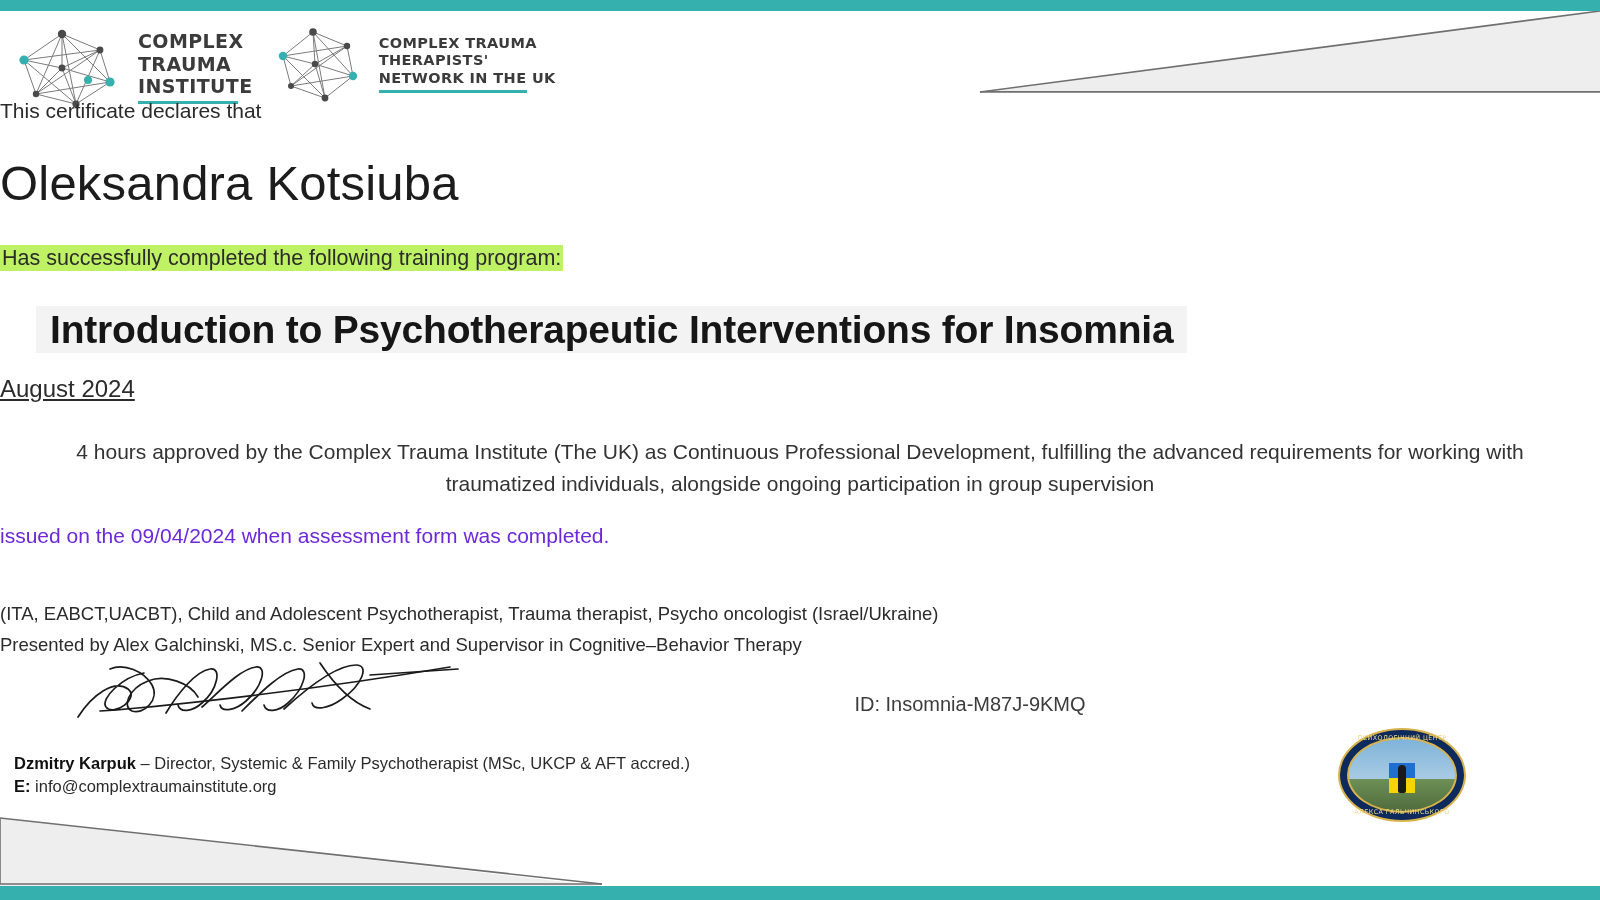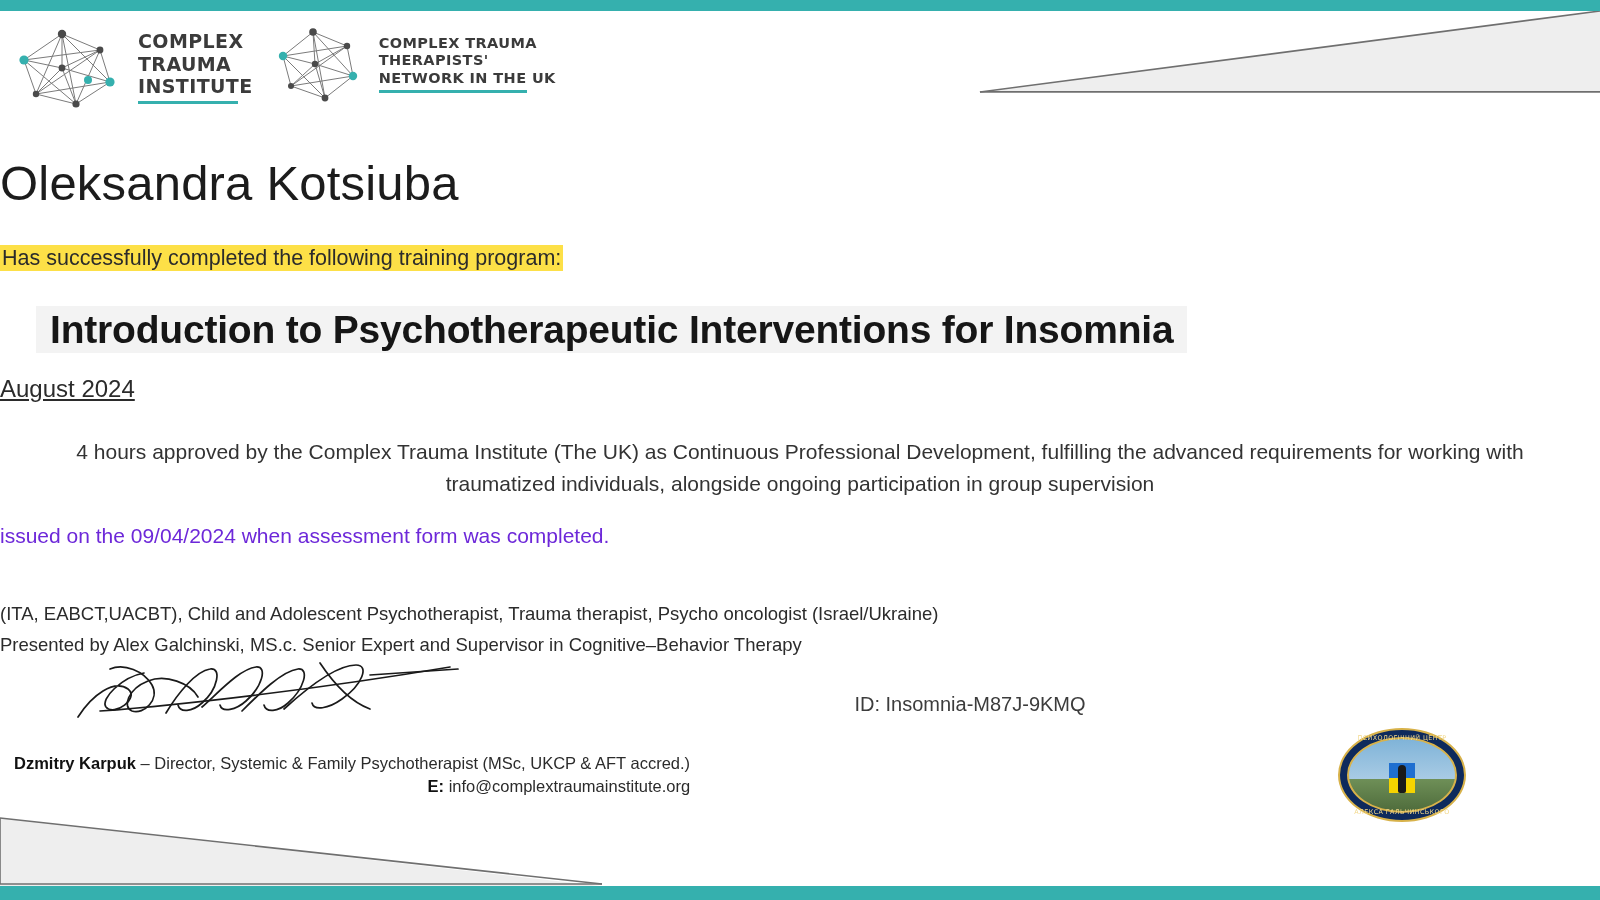--- a/index.html
+++ b/index.html
@@ -121,21 +121,21 @@
     letter-spacing: 0.2px;
   }
   .completed {
     position: absolute;
     top: 246px;
     width: 1600px;
     font-size: 21.5px;
     color: #2b2b2b;
   }
   .completed span {
-    background: #fde047;
+    background: #bef264;
     padding: 1px 2px;
   }
   .course-title {
     position: absolute;
     top: 308px;
     width: 1600px;
     font-size: 39px;
     font-weight: bold;
     color: #161616;
     letter-spacing: -0.2px;
@@ -201,21 +201,21 @@
     height: 80px;
   }
 
   .signer {
     position: absolute;
     top: 752px;
     left: 14px;
     font-size: 16.5px;
     color: #2b2b2b;
     line-height: 23px;
-    text-align: right;
+    text-align: left;
   }
   .signer b { color: #111111; }
 
   
   .seal {
     position: absolute;
     top: 728px;
     left: 1338px;
     width: 128px;
     height: 94px;
@@ -342,20 +342,21 @@
       <div>
         <div class="logo-words two">COMPLEX TRAUMA</div>
         <div class="logo-words two">THERAPISTS'</div>
         <div class="logo-words two">NETWORK IN THE UK</div>
         <div class="logo-underline" style="width:148px"></div>
       </div>
     </div>
 
   </div>
 
+  <div class="declares">This certificate declares that</div>
 
   <div class="recipient">Oleksandra Kotsiuba</div>
 
   <div class="completed">
     <span>Has successfully completed the following training program:</span>
   </div>
 
   <div class="course-title">
     <span>Introduction to Psychotherapeutic Interventions for Insomnia</span>
   </div>

